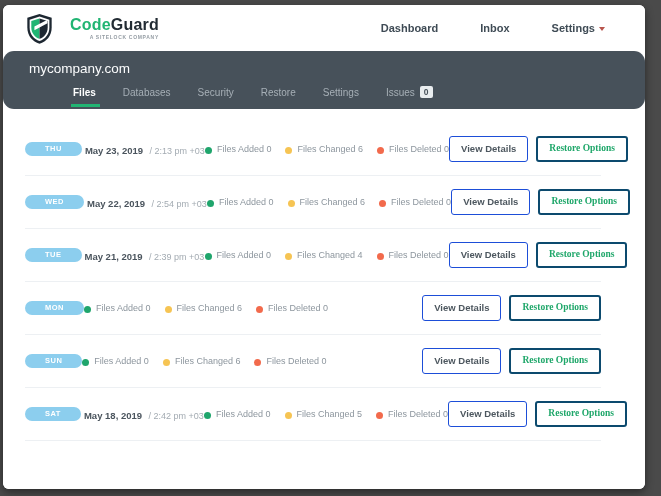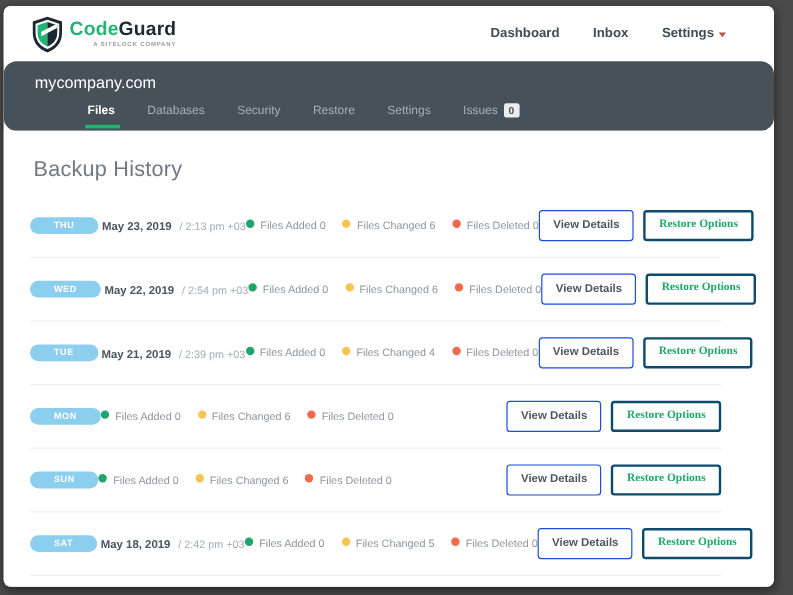--- a/index.html
+++ b/index.html
@@ -22,27 +22,27 @@
     position:absolute;left:3px;top:5px;width:642px;height:484px;
     background:#fff;border-radius:6px;overflow:hidden;
     box-shadow:0 3px 8px rgba(0,0,0,.45);
     display:flex;flex-direction:column;
   }
   
   .topbar{
     height:46px;flex:0 0 46px;display:flex;align-items:center;
     justify-content:space-between;padding:0 40px 0 22px;background:#fff;
   }
-  .logo{display:flex;align-items:center;gap:4px;cursor:pointer;}
+  .logo{display:flex;align-items:center;gap:16px;cursor:pointer;}
   .logo-text{display:flex;flex-direction:column;line-height:1;}
   .logo-word{font-size:16px;font-weight:700;letter-spacing:.2px;}
   .logo-word .green{color:var(--brand-green);}
   .logo-word .dark{color:#222b33;}
   .tagline{font-size:5px;letter-spacing:.7px;color:#959da4;text-align:right;margin-top:2px;font-weight:700;}
-  .top-nav{display:flex;align-items:center;gap:28px;}
+  .top-nav{display:flex;align-items:center;gap:42px;}
   .top-nav a{font-size:11px;font-weight:700;color:#3f4b55;text-decoration:none;cursor:pointer;display:flex;align-items:center;}
   .caret{
     display:inline-block;width:0;height:0;margin-left:4px;margin-top:2px;
     border-left:3.5px solid transparent;border-right:3.5px solid transparent;
     border-top:4px solid #b8544c;
   }
   
   .sitebar{background:var(--slate);flex:0 0 58px;padding:10px 0 0 26px;border-radius:11px;}
   .domain{font-size:13.5px;color:#fbfcfd;font-weight:400;}
   .tabs{display:flex;align-items:center;gap:27px;margin-top:10px;margin-left:44px;}
@@ -61,21 +61,21 @@
   .page-title{font-size:18px;font-weight:400;color:#6e7982;letter-spacing:.2px;margin:8px 0 10px 3px;}
   .row{display:flex;align-items:center;height:53px;border-bottom:1px solid #edf0f3;}
   .pill{
     flex:0 0 auto;min-width:30px;text-align:center;padding:3px 20px;border-radius:9px;
     background:var(--day-blue);color:#fff;font-size:7.5px;font-weight:700;letter-spacing:.5px;line-height:1;
   }
   .when{margin-left:3px;width:120px;white-space:nowrap;flex:0 0 auto;}
   .when .date{font-size:9.5px;font-weight:700;color:#4a545d;}
   .when .time{font-size:9px;color:#a3abb2;font-weight:400;margin-left:2px;}
   .stats{display:flex;align-items:center;gap:14px;flex:0 0 auto;}
-  .stat{display:flex;align-items:flex-start;font-size:9px;color:#8d969e;white-space:nowrap;}
+  .stat{display:flex;align-items:flex-end;font-size:9px;color:#8d969e;white-space:nowrap;}
   .dot{width:7px;height:7px;border-radius:50%;margin-right:5px;flex:0 0 auto;}
   .actions{margin-left:auto;display:flex;gap:8px;}
   .btn{
     font-family:inherit;font-size:9.5px;font-weight:700;padding:5px 11px;
     border-radius:3px;background:#fff;cursor:pointer;line-height:1.2;white-space:nowrap;
   }
   .btn.view{border:1px solid #1d4ed8;color:#4d575f;}
   .btn.restore{border:2px solid #0c4a6e;color:#1fa76a;font-family:Liberation Serif, serif;}
 </style>
 </head>
@@ -120,21 +120,20 @@
       <span class="tab">Restore</span>
       <span class="tab">Settings</span>
       <span class="tab">
           <span>Issues</span>
           <span class="issues-badge">0</span>
         </span>
     </nav>
   </div>
 
   <main class="content">
-    <h1 class="page-title">Backup History</h1>
     <div>
   <div class="row">
     <span class="pill">THU</span>
     <span class="when">
       <span class="date">May 23, 2019</span>
       <span class="time"> / 2:13 pm +03</span>
     </span>
     <span class="stats">
             <span class="stat">
               <i class="dot" style="background: rgb(31, 165, 108);"></i>

